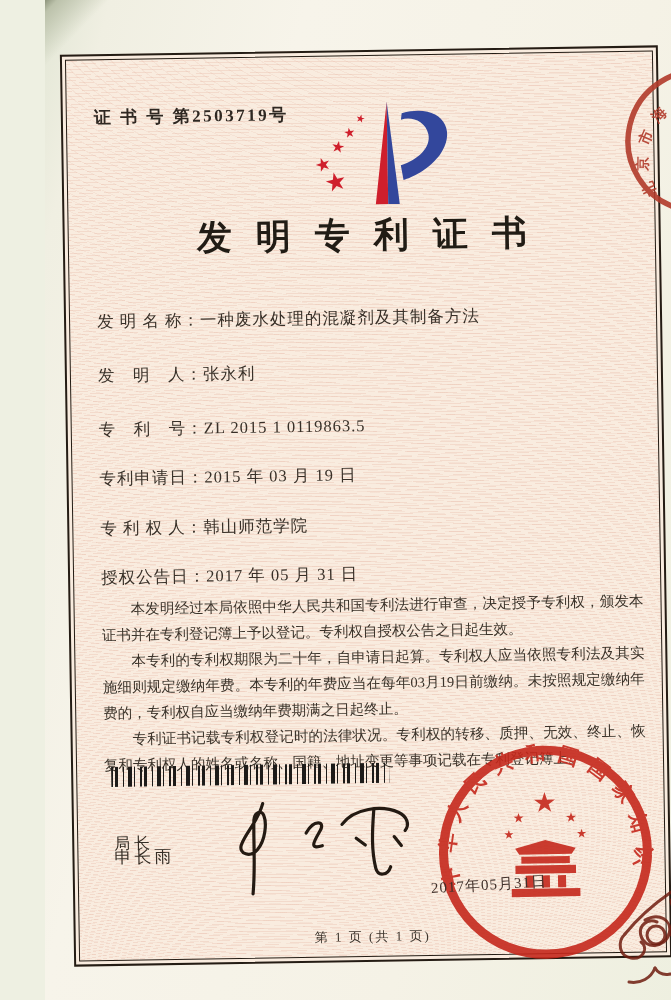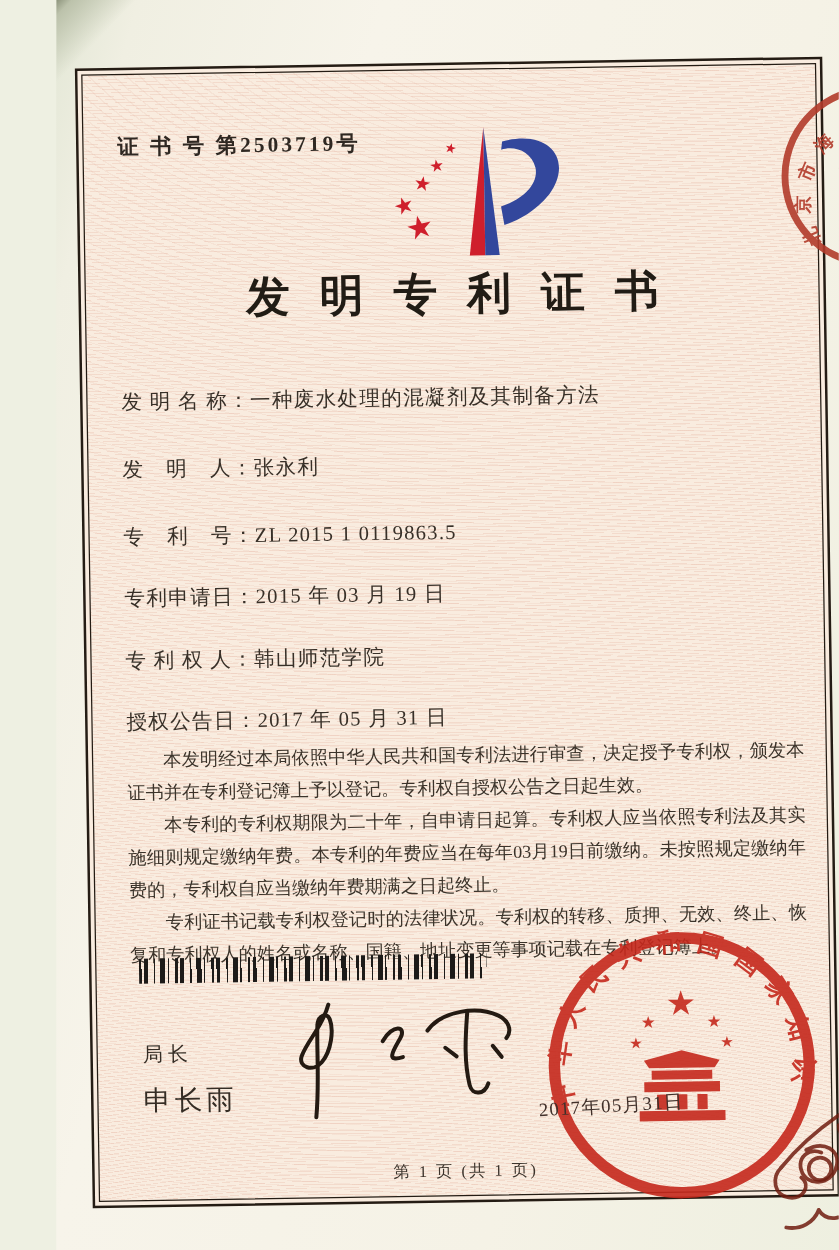--- a/index.html
+++ b/index.html
@@ -55,21 +55,21 @@
   .barcode{
     position:absolute;left:34px;top:707px;width:278px;height:20px;
     background-image:repeating-linear-gradient(90deg,
       #1d1b19 0 2px,transparent 2px 4px,
       #1d1b19 4px 7px,transparent 7px 12px,
       #1d1b19 12px 13px,transparent 13px 17px,
       #1d1b19 17px 21px,transparent 21px 23px,
       #1d1b19 23px 24px,transparent 24px 29px);
   }
   .officer-title{position:absolute;left:36px;top:774px;font-size:16px;letter-spacing:4px;color:#352d25;}
-  .officer-name{position:absolute;left:36px;top:806px;font-size:22px;letter-spacing:3px;color:#352d25;}
+  .officer-name{position:absolute;left:36px;top:786px;font-size:17px;letter-spacing:3px;color:#352d25;}
   .signature{position:absolute;left:128px;top:736px;width:215px;height:105px;}
   .seal{position:absolute;left:358px;top:690px;width:218px;height:218px;opacity:0.9;}
   .seal-date{
     position:absolute;left:352px;top:820px;width:180px;
     font-size:15px;letter-spacing:1px;color:#40302a;
     transform:rotate(-2.5deg);white-space:nowrap;
   }
   .page-footer{
     position:absolute;left:0;top:872px;width:100%;
     text-align:center;font-size:13px;letter-spacing:2px;color:#3c342c;

